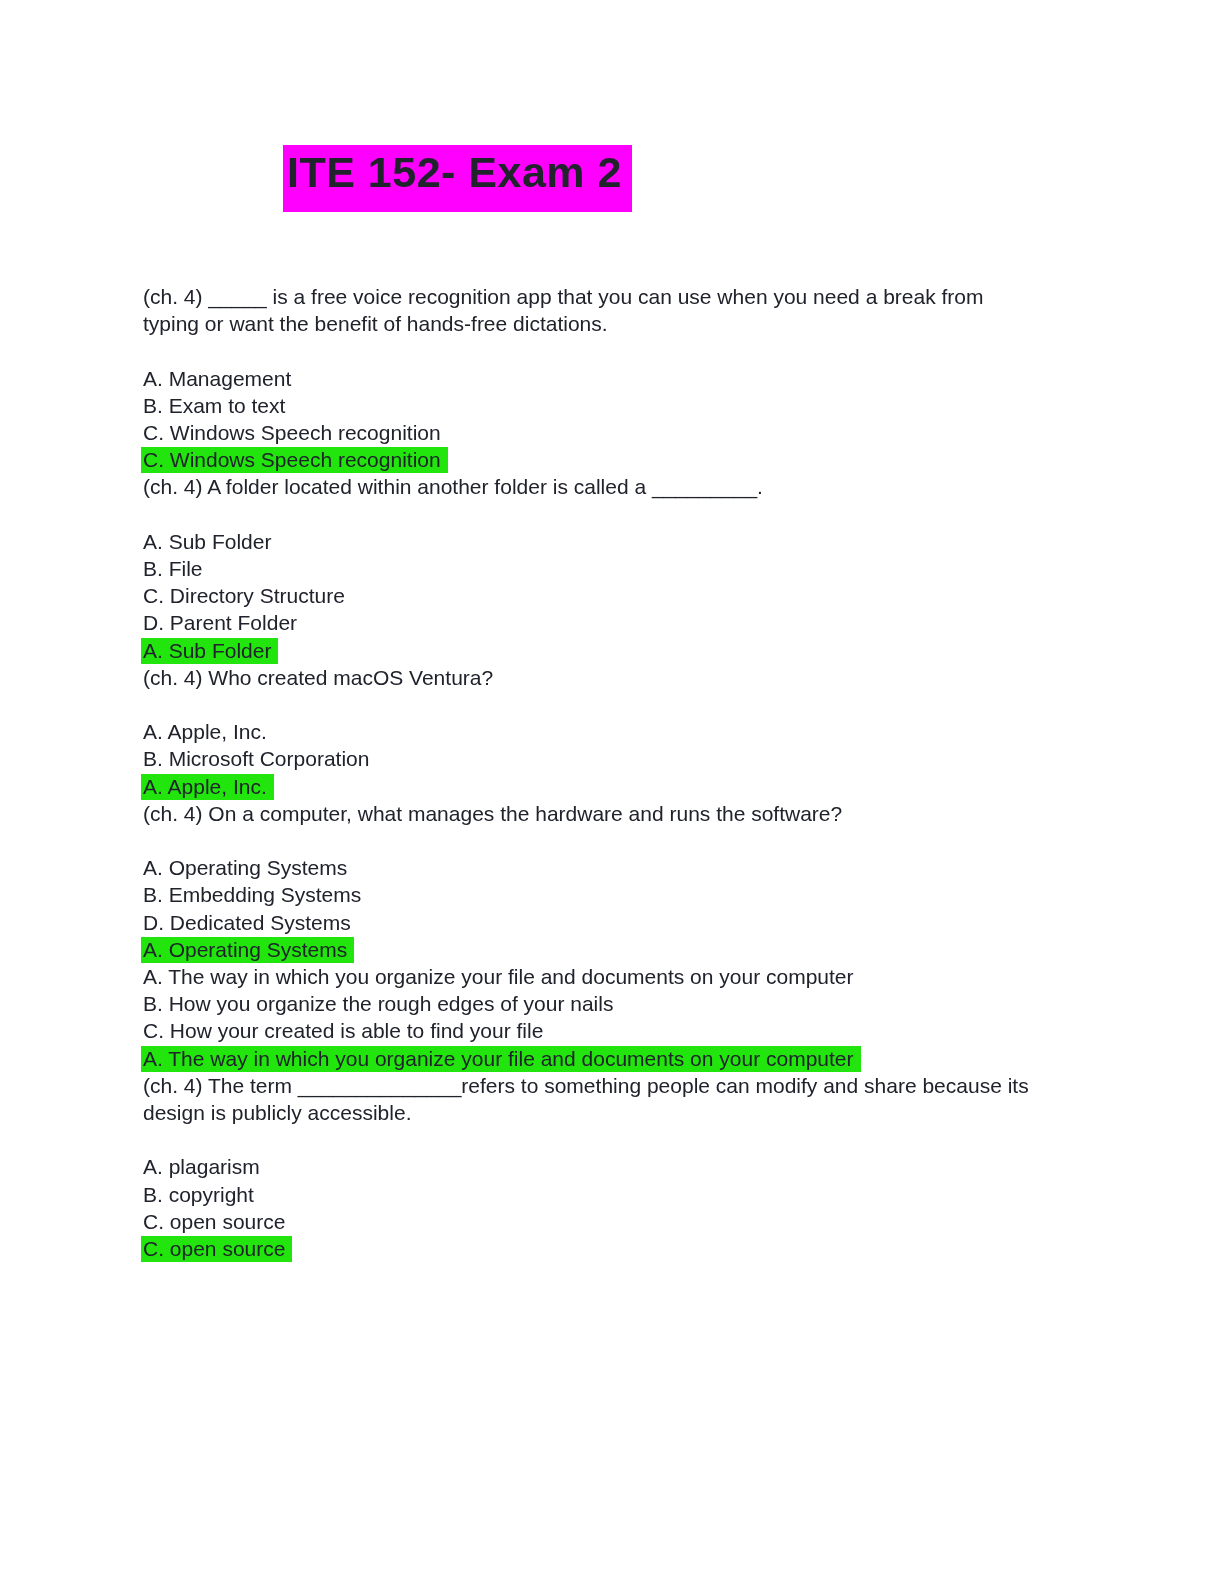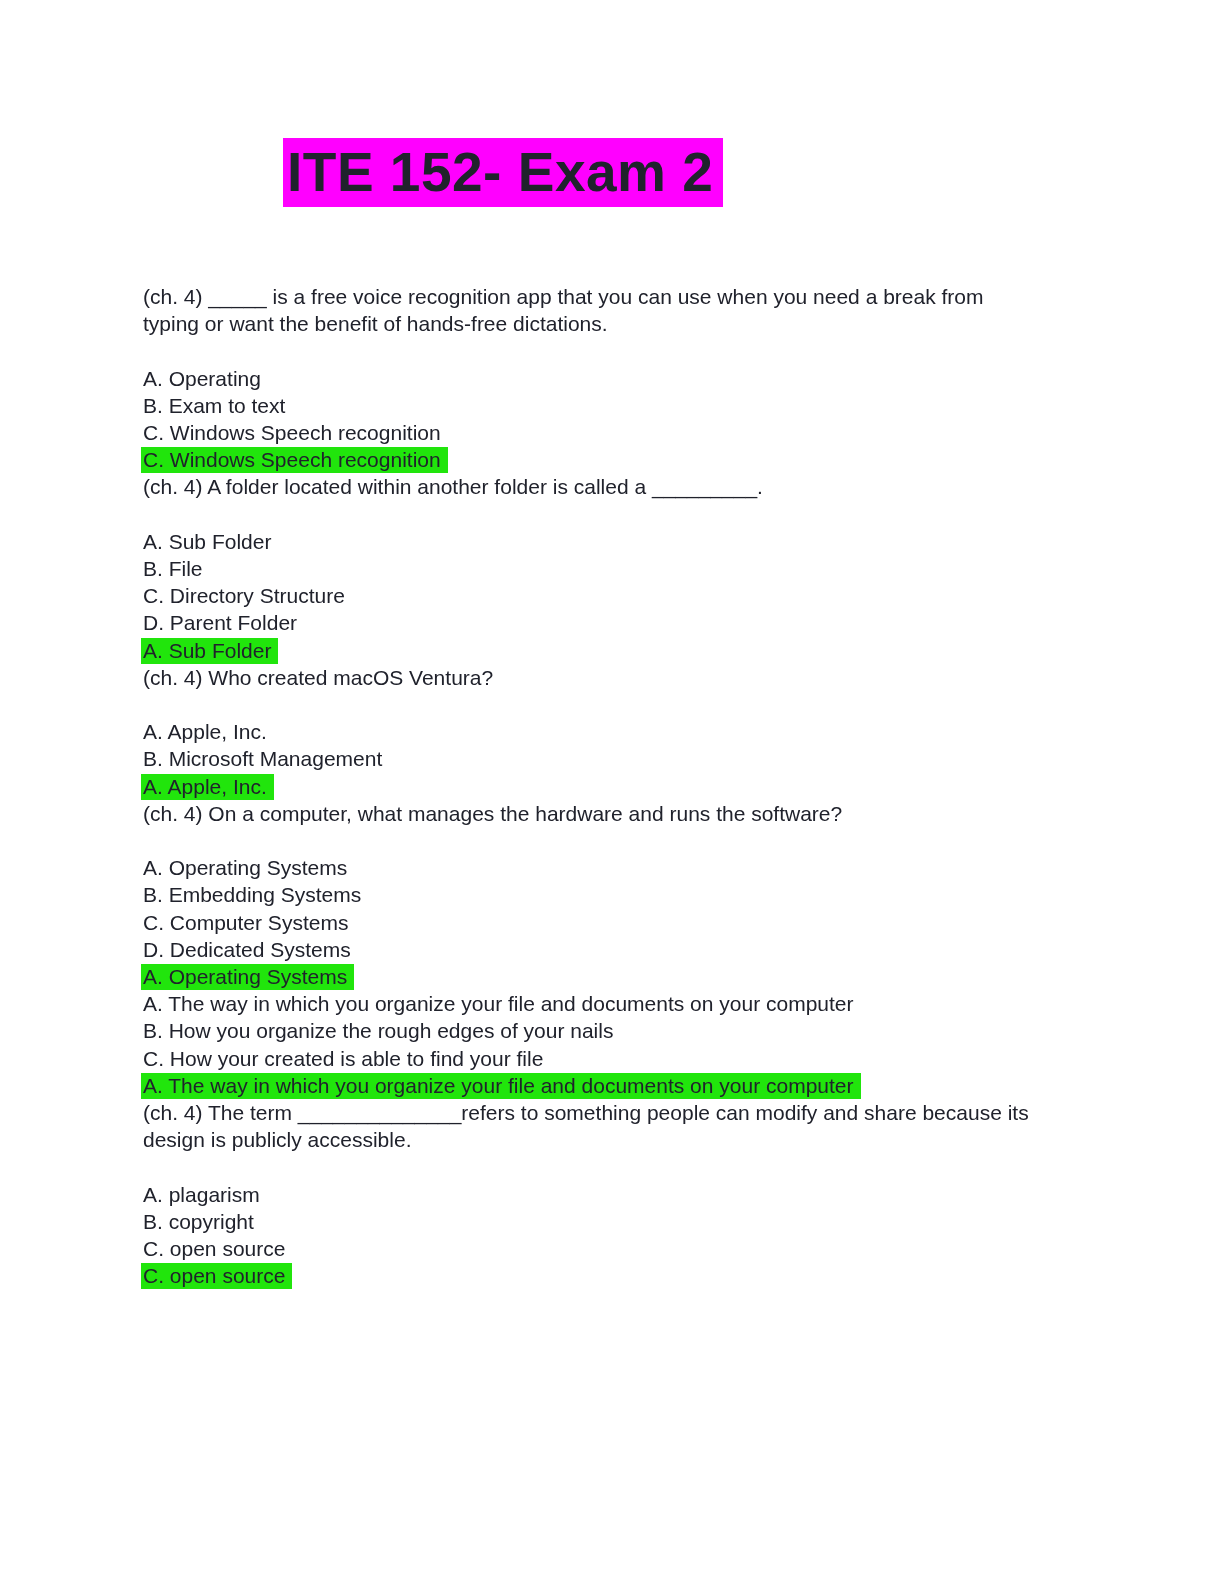--- a/index.html
+++ b/index.html
@@ -21,23 +21,23 @@
   }
   .title-row {
     margin-left: 140px;
     margin-bottom: 81px;
     line-height: 60px;
     height: 60px;
   }
   .title-hl {
     background: var(--title-highlight, #ff00ff);
     font-weight: bold;
-    font-size: 55px;
+    font-size: 43px;
     letter-spacing: 0.5px;
-    padding: 3px 10px 4px 4px;
+    padding: 3px 10px 16px 4px;
   }
   p {
     margin: 0;
     font-size: 21px;
     line-height: 27.2px;
   }
   .question {
     margin-bottom: 27.2px; 
   }
   .answer-line .hl {
@@ -50,47 +50,46 @@
 <body>
 
 <div class="content">
 
   <div class="title-row">
     <span class="title-hl">ITE 152- Exam 2</span>
   </div>
 
   <div>
     <p class="question">(ch. 4) _____ is a free voice recognition app that you can use when you need a break from typing or want the benefit of hands-free dictations.</p>
-    <p class="option">A. Operating</p>
+    <p class="option">A. Management</p>
     <p class="option">B. Exam to text</p>
     <p class="option">C. Windows Speech recognition</p>
     <p class="answer-line"><span class="hl">C. Windows Speech recognition</span></p>
   </div>
 
   <div>
     <p class="question">(ch. 4) A folder located within another folder is called a _________.</p>
     <p class="option">A. Sub Folder</p>
     <p class="option">B. File</p>
     <p class="option">C. Directory Structure</p>
     <p class="option">D. Parent Folder</p>
     <p class="answer-line"><span class="hl">A. Sub Folder</span></p>
   </div>
 
   <div>
     <p class="question">(ch. 4) Who created macOS Ventura?</p>
     <p class="option">A. Apple, Inc.</p>
-    <p class="option">B. Microsoft Management</p>
+    <p class="option">B. Microsoft Corporation</p>
     <p class="answer-line"><span class="hl">A. Apple, Inc.</span></p>
   </div>
 
   <div>
     <p class="question">(ch. 4) On a computer, what manages the hardware and runs the software?</p>
     <p class="option">A. Operating Systems</p>
     <p class="option">B. Embedding Systems</p>
-    <p class="option">C. Computer Systems</p>
     <p class="option">D. Dedicated Systems</p>
     <p class="answer-line"><span class="hl">A. Operating Systems</span></p>
   </div>
 
   <div>
     <p class="option">A. The way in which you organize your file and documents on your computer</p>
     <p class="option">B. How you organize the rough edges of your nails</p>
     <p class="option">C. How your created is able to find your file</p>
     <p class="answer-line"><span class="hl">A. The way in which you organize your file and documents on your computer</span></p>
   </div>

